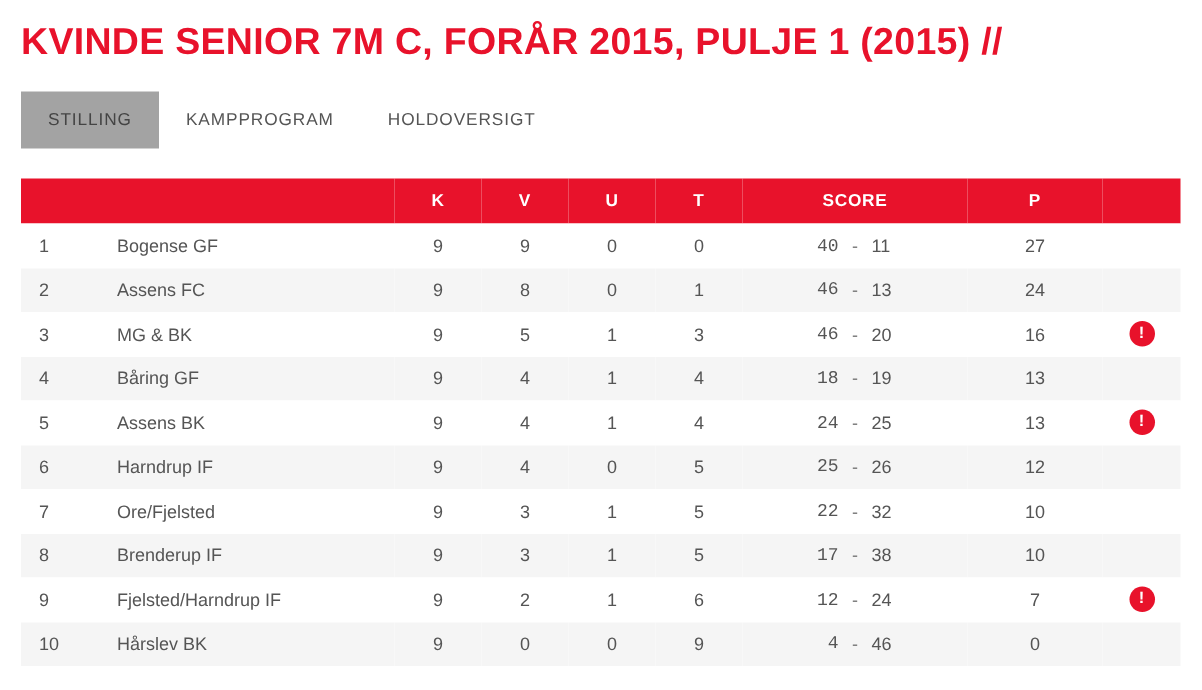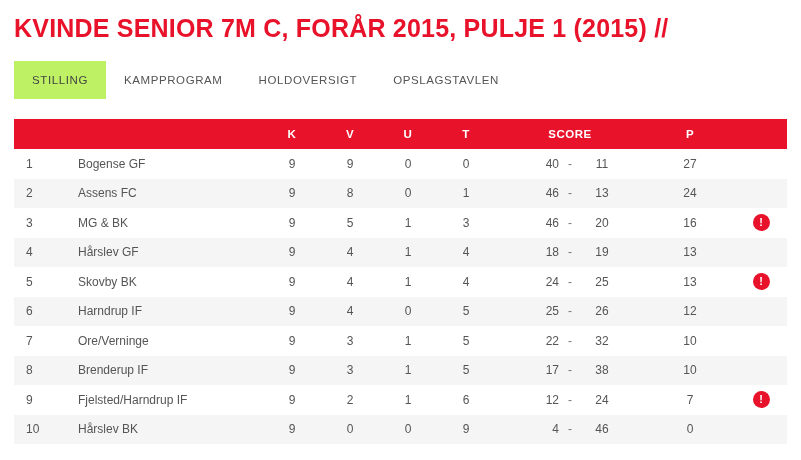--- a/index.html
+++ b/index.html
@@ -40,21 +40,21 @@
     color: #555;
     text-transform: uppercase;
     display: flex;
     align-items: center;
     padding: 0 18px;
     height: 38px;
     white-space: nowrap;
     cursor: pointer;
   }
   .tab.active {
-    background: #bef264;
+    background: #a3a3a3;
     color: #444;
   }
   .table-wrap {
     margin: 20px 14px 0 14px;
   }
   table {
     width: 773px;
     border-collapse: collapse;
     table-layout: fixed;
   }
@@ -91,23 +91,23 @@
   th.t, td.t { width: 58px; }
   th.score, td.score { width: 150px; }
   th.p, td.p { width: 90px; }
   th.flag, td.flag { width: 52px; }
   .score-cell {
     display: flex;
     align-items: center;
     justify-content: center;
     gap: 0;
   }
-  .score-left { width: 42px; text-align: right; }
+  .score-left { width: 42px; text-align: right; font-family: Liberation Mono, monospace; }
   .score-dash { width: 22px; text-align: center; color: #777; }
-  .score-right { width: 42px; text-align: center; }
+  .score-right { width: 42px; text-align: left; }
   .warn {
     display: inline-block;
     width: 17px;
     height: 17px;
     border-radius: 50%;
     background: #e8122b;
     color: #fff;
     font-size: 11px;
     line-height: 17px;
     font-weight: bold;
@@ -120,21 +120,20 @@
 <body>
 
 <div class="page">
 
   <h1 class="page-title">KVINDE SENIOR 7M C, FORÅR 2015, PULJE 1 (2015) //</h1>
 
   <div class="tabs">
     <div class="tab active">STILLING</div>
     <div class="tab">KAMPPROGRAM</div>
     <div class="tab">HOLDOVERSIGT</div>
-    <div class="tab">OPSLAGSTAVLEN</div>
   </div>
 
   <div class="table-wrap">
     <table>
       <thead>
         <tr>
           <th class="blank pos"></th>
           <th class="blank team"></th>
           <th class="k">K</th>
           <th class="v">V</th>
@@ -202,41 +201,41 @@
             </div>
           </td>
           <td class="p">16</td>
           <td class="flag">
             <span class="warn">!</span>
           </td>
         </tr>
 
         <tr class="even">
           <td class="pos">4</td>
-          <td class="team">Hårslev GF</td>
+          <td class="team">Båring GF</td>
           <td class="k">9</td>
           <td class="v">4</td>
           <td class="u">1</td>
           <td class="t">4</td>
           <td class="score">
             <div class="score-cell">
               <span class="score-left">18</span>
               <span class="score-dash">-</span>
               <span class="score-right">19</span>
             </div>
           </td>
           <td class="p">13</td>
           <td class="flag">
             <span class="warn warn-hidden"></span>
           </td>
         </tr>
 
         <tr class="odd">
           <td class="pos">5</td>
-          <td class="team">Skovby BK</td>
+          <td class="team">Assens BK</td>
           <td class="k">9</td>
           <td class="v">4</td>
           <td class="u">1</td>
           <td class="t">4</td>
           <td class="score">
             <div class="score-cell">
               <span class="score-left">24</span>
               <span class="score-dash">-</span>
               <span class="score-right">25</span>
             </div>
@@ -262,21 +261,21 @@
             </div>
           </td>
           <td class="p">12</td>
           <td class="flag">
             <span class="warn warn-hidden"></span>
           </td>
         </tr>
 
         <tr class="odd">
           <td class="pos">7</td>
-          <td class="team">Ore/Verninge</td>
+          <td class="team">Ore/Fjelsted</td>
           <td class="k">9</td>
           <td class="v">3</td>
           <td class="u">1</td>
           <td class="t">5</td>
           <td class="score">
             <div class="score-cell">
               <span class="score-left">22</span>
               <span class="score-dash">-</span>
               <span class="score-right">32</span>
             </div>

